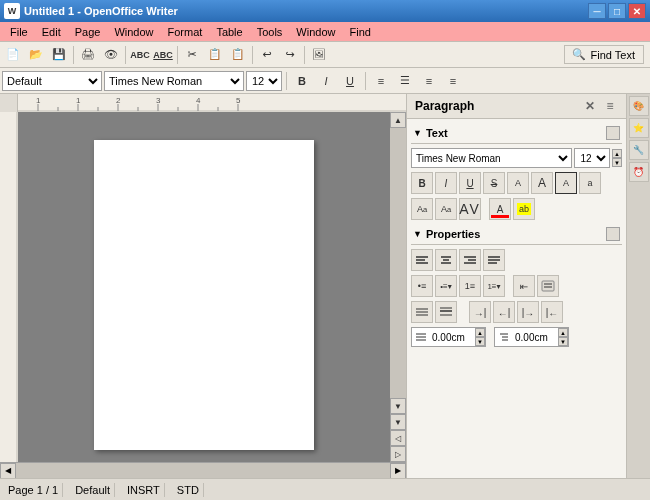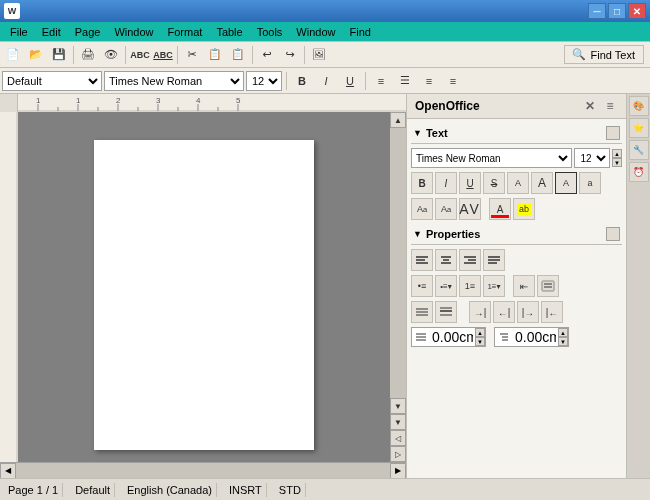--- a/index.html
+++ b/index.html
@@ -21,21 +21,21 @@
     .title-bar-icon { width: 16px; height: 16px; background: #fff; border-radius: 2px; font-size: 9px; display: flex; align-items: center; justify-content: center; color: #333; }
     .title-bar-controls { display: flex; gap: 2px; }
     .title-btn {
       width: 18px; height: 16px; background: #5ba0e0; border: 1px solid #3a70b0;
       color: white; font-size: 10px; cursor: pointer; display: flex; align-items: center; justify-content: center;
     }
     .title-btn.close { background: #e05050; }
 
     
     .menu-bar {
-      background: #14b8a6;
+      background: #fca5a5;
       height: 20px;
       display: flex;
       align-items: center;
       padding: 0 4px;
       border-bottom: 1px solid #c0bdb5;
       gap: 2px;
     }
     .menu-item {
       padding: 2px 6px;
       cursor: pointer;
@@ -212,21 +212,21 @@
     .props-btn {
       width: 22px; height: 22px; background: #e8e4dc; border: 1px solid #c0bdb5;
       cursor: pointer; display: flex; align-items: center; justify-content: center;
       font-size: 10px; color: #333;
     }
     .props-btn.bold { font-weight: bold; }
     .props-btn.italic { font-style: italic; }
     .props-btn.underline { text-decoration: underline; }
     .props-label { font-size: 10px; color: #333; }
     .props-input {
-      width: 55px; height: 18px; font-size: 14px; border: 1px solid #a0a0a0;
+      width: 55px; height: 18px; font-size: 10px; border: 1px solid #a0a0a0;
       background: white; padding: 0 2px;
     }
     .props-spin { display: flex; flex-direction: column; }
     .props-spin-btn {
       width: 10px; height: 9px; background: #e0dcd4; border: 1px solid #a0a0a0;
       cursor: pointer; display: flex; align-items: center; justify-content: center;
       font-size: 6px; line-height: 1;
     }
 
     
@@ -280,20 +280,21 @@
     }
 
     svg.ruler-svg { width: 100%; height: 18px; }
   </style>
 </head>
 <body>
 
 <div class="title-bar">
   <div class="title-bar-left">
     <div class="title-bar-icon">W</div>
+    <span>Untitled 1 - OpenOffice Writer</span>
   </div>
   <div class="title-bar-controls">
     <div class="title-btn">─</div>
     <div class="title-btn">□</div>
     <div class="title-btn close">✕</div>
   </div>
 </div>
 
 <div class="menu-bar">
   <div class="menu-item">File</div>
@@ -417,21 +418,21 @@
 
     <div class="hscroll">
       <div class="hscroll-btn">◀</div>
       <div class="hscroll-track"></div>
       <div class="hscroll-btn">▶</div>
     </div>
   </div>
 
   <div class="properties-panel">
     <div class="props-header">
-      <span>OpenOffice</span>
+      <span>Paragraph</span>
       <div style="display:flex; gap:4px;">
         <div class="props-close-btn">✕</div>
         <div class="props-close-btn">≡</div>
       </div>
     </div>
 
     <div class="props-content">
 
       <div class="props-section-header">
         <span class="props-section-arrow">▼</span>
@@ -587,16 +588,15 @@
     <div class="side-icon">🎨</div>
     <div class="side-icon">⭐</div>
     <div class="side-icon">🔧</div>
     <div class="side-icon">⏰</div>
   </div>
 </div>
 
 <div class="status-bar">
   <span class="status-item">Page 1 / 1</span>
   <span class="status-item">Default</span>
-  <span class="status-item">English (Canada)</span>
   <span class="status-item">INSRT</span>
   <span class="status-item">STD</span>
 </div>
 
 </body></html>

